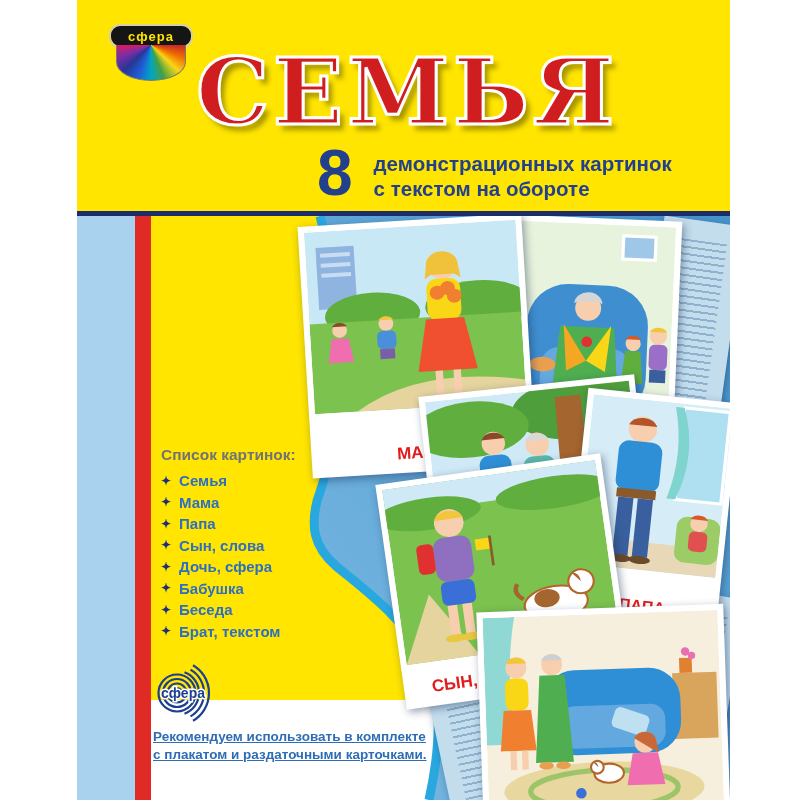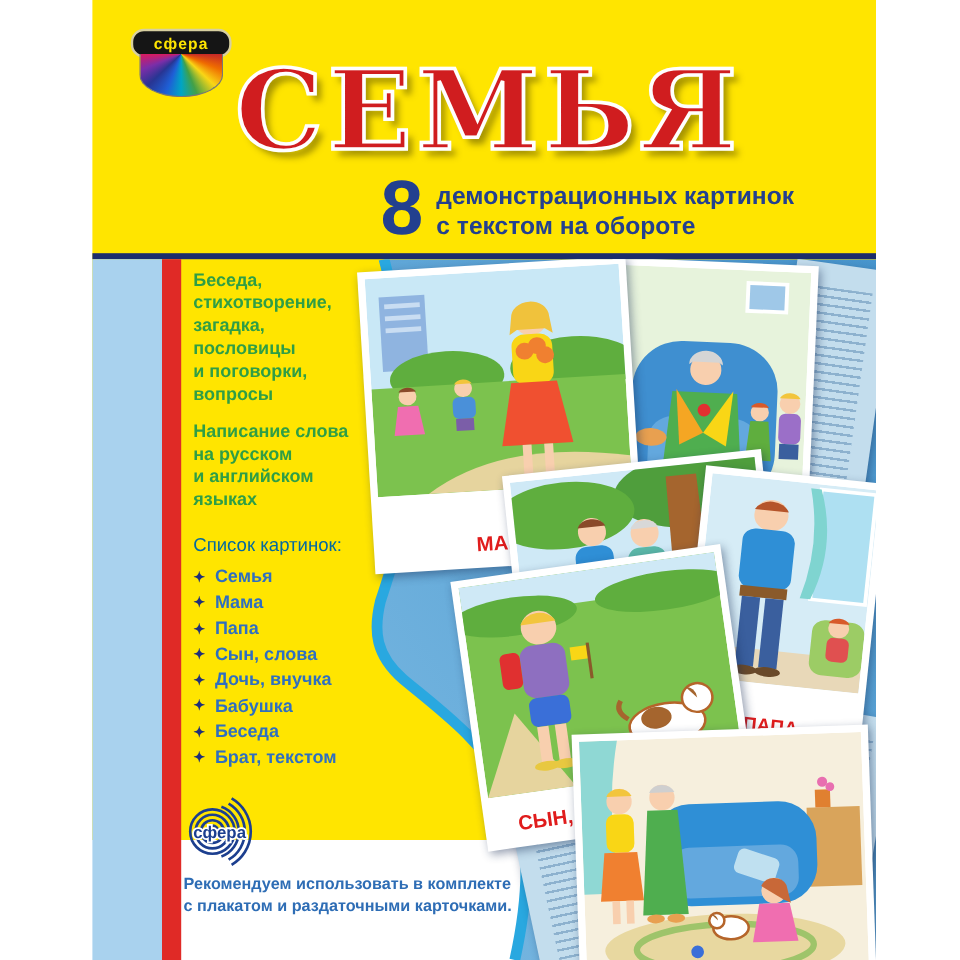--- a/index.html
+++ b/index.html
@@ -19,38 +19,38 @@
               #1e5fd6 56%,#283593 63%,#7b2ea8 69%,#d81b60 75%,#c62828 75%);}
   .series-title{position:absolute;left:110px;top:30px;width:440px;text-align:center;
                 font-size:16.5px;font-weight:bold;color:#2b3c8e;letter-spacing:.4px;}
   .product-title{position:absolute;left:90px;top:44px;width:480px;text-align:center;
                  font-family:"DejaVu Serif",serif;font-weight:bold;font-size:92px;line-height:1.05;
                  color:#d01d1f;letter-spacing:4px;
                  -webkit-text-stroke:3px #ffffff;
                  text-shadow:0 0 2px #fff,5px 6px 5px rgba(80,70,0,.5);}
   .count-row{position:absolute;left:240px;top:144px;display:flex;align-items:flex-start;}
   .count-number{font-size:64px;font-weight:bold;color:#23408f;line-height:.92;}
-  .count-text{margin-left:11px;padding-top:7px;font-size:20.5px;font-weight:bold;color:#23408f;
+  .count-text{margin-left:21px;padding-top:7px;font-size:20.5px;font-weight:bold;color:#23408f;
               line-height:1.22;white-space:pre-line;}
   .divider{position:absolute;left:0;top:211px;width:653px;height:5px;background:#1c2d6b;}
 
   
   .strip-blue{position:absolute;left:0;top:216px;width:58px;height:584px;background:#a9d2ee;}
   .stripe-red{position:absolute;left:58px;top:216px;width:16px;height:584px;background:#e02a26;}
   .features{position:absolute;left:84px;width:150px;font-size:15px;font-weight:bold;color:#2f9e45;
             line-height:19px;white-space:pre-line;}
   .features.f1{top:224px;}
   .features.f2{top:350px;}
-  .list-head{position:absolute;left:84px;top:446px;font-size:15.5px;font-weight:normal;color:#0369a1;}
+  .list-head{position:absolute;left:84px;top:446px;font-size:15.5px;font-weight:bold;color:#737373;}
   .pic-list{position:absolute;left:84px;top:470px;list-style:none;margin:0;padding:0;}
   .pic-list li{height:21.5px;display:flex;align-items:center;font-size:15px;font-weight:bold;color:#2f6fc0;}
   .pic-list .bullet{color:#1e2f79;font-size:12px;margin-right:8px;line-height:1;}
   .publisher-logo{position:absolute;left:78px;top:660px;}
   .recommendation{position:absolute;left:76px;top:728px;width:310px;font-size:13.5px;font-weight:bold;
-                  color:#2e6db5;line-height:17.5px;white-space:pre-line;}
+                  color:#2e6db5;line-height:17.5px;white-space:pre-line;text-decoration:underline;}
 
   
   .cards-zone{position:absolute;left:74px;top:216px;width:579px;height:584px;overflow:hidden;}
   .blob{position:absolute;left:0;top:0;}
   .card{position:absolute;background:#fff;padding:6px;box-shadow:2px 3px 8px rgba(20,40,80,.45);}
   .card .art{width:100%;height:100%;overflow:hidden;display:block;}
   .card .label{position:absolute;left:6px;right:6px;bottom:6px;background:#fff;display:flex;align-items:center;
                font-weight:bold;color:#e01c1c;}
   .card-back{background:#c3dded;}
   .back-lines{margin:14px 10px;height:calc(100% - 28px);
@@ -77,30 +77,20 @@
       <div class="count-number">8</div>
       <div class="count-text">демонстрационных картинок
 с текстом на обороте</div>
     </div>
 
     <div class="divider"></div>
 
     <div class="strip-blue"></div>
     <div class="stripe-red"></div>
 
-    <div class="features f1">Беседа,
-стихотворение,
-загадка,
-пословицы
-и поговорки,
-вопросы</div>
-    <div class="features f2">Написание слова
-на русском
-и английском
-языках</div>
 
     <div class="list-head">Список картинок:</div>
     <ul class="pic-list">
       <li>
           <span class="bullet">✦</span>
           <span>Семья</span>
         </li>
       <li>
           <span class="bullet">✦</span>
           <span>Мама</span>
@@ -108,21 +98,21 @@
       <li>
           <span class="bullet">✦</span>
           <span>Папа</span>
         </li>
       <li>
           <span class="bullet">✦</span>
           <span>Сын, слова</span>
         </li>
       <li>
           <span class="bullet">✦</span>
-          <span>Дочь, внучка</span>
+          <span>Дочь, сфера</span>
         </li>
       <li>
           <span class="bullet">✦</span>
           <span>Бабушка</span>
         </li>
       <li>
           <span class="bullet">✦</span>
           <span>Беседа</span>
         </li>
       <li>

